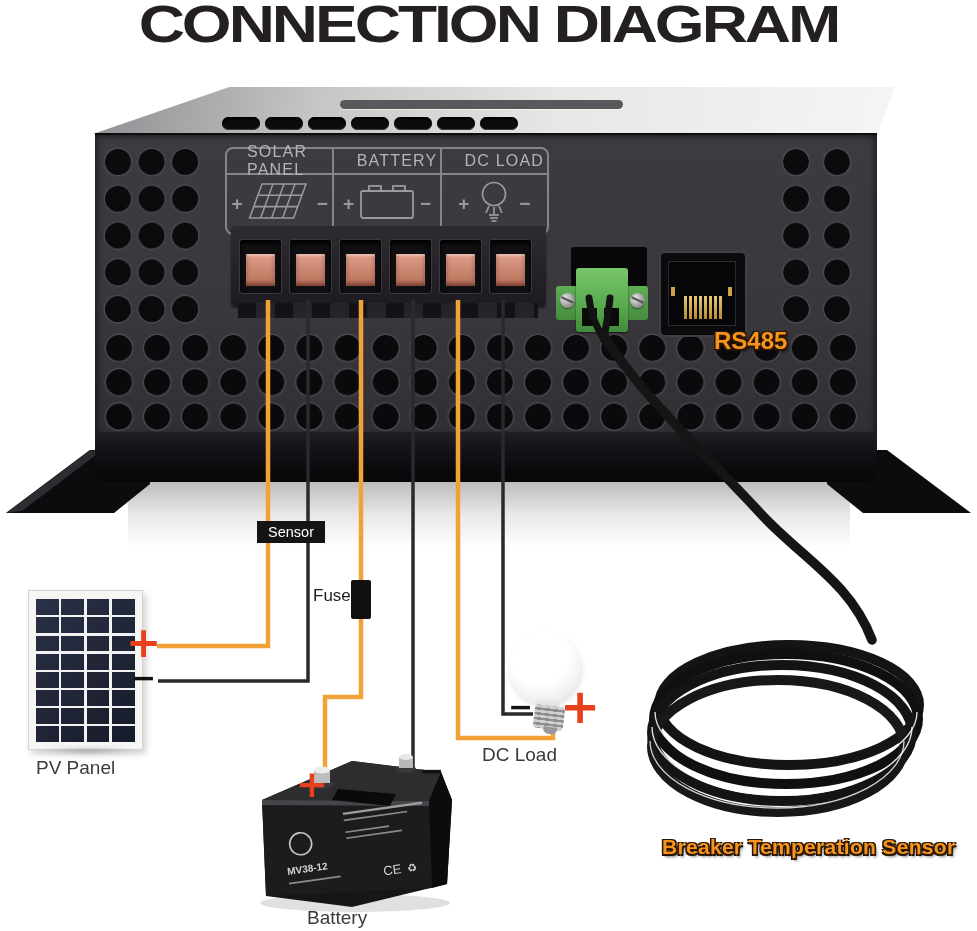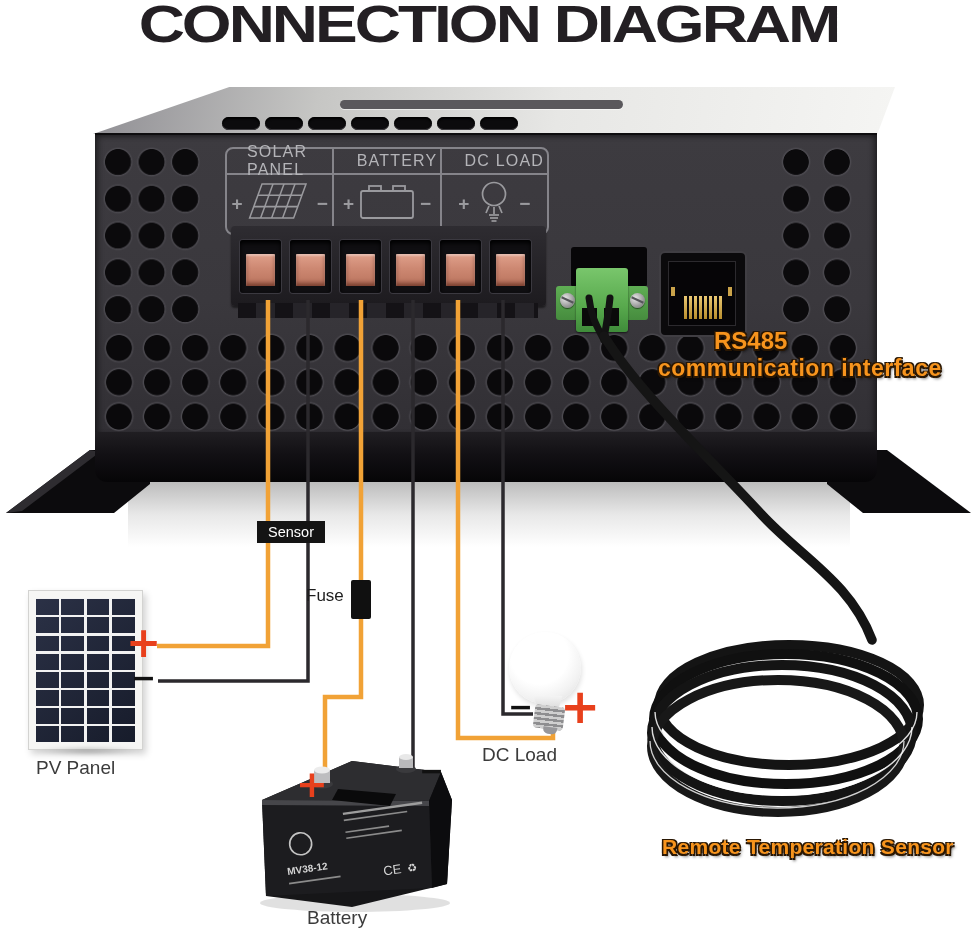--- a/index.html
+++ b/index.html
@@ -79,21 +79,21 @@
 
   
   .o-label{color:#f7941d;font-weight:bold;
       text-shadow:-1.5px -1.5px 0 #2a1703,1.5px -1.5px 0 #2a1703,-1.5px 1.5px 0 #2a1703,1.5px 1.5px 0 #2a1703,2px 3px 3px rgba(0,0,0,.55);}
   #rs485-l1{left:666px;top:327px;font-size:24px;margin-left:48px;}
   #rs485-l2{left:658px;top:355px;font-size:23px;letter-spacing:.5px;}
   #sensor-label{left:662px;top:835px;font-size:21px;letter-spacing:.3px;}
 
   #breaker{left:257px;top:521px;width:68px;height:22px;background:#141414;color:#fff;
       font-size:14.5px;display:flex;align-items:center;justify-content:center;}
-  #fuse-label{left:306px;top:586px;font-size:17px;color:#1e1e1e;}
+  #fuse-label{left:313px;top:586px;font-size:17px;color:#1e1e1e;}
   #fuse-body{left:351px;top:580px;width:20px;height:39px;background:#101010;border-radius:2px;}
 
   .plus{color:#e8401c;font-weight:bold;font-family:"DejaVu Sans",sans-serif;line-height:1;}
   .minus{color:#111;font-weight:bold;font-family:"DejaVu Sans",sans-serif;line-height:1;}
 
   .comp-label{color:#3b3b3b;font-size:19px;}
 
   
   #pv-frame{left:28px;top:590px;width:99px;height:144px;background:#f6f6f4;border:1px solid #d3d3d1;
       padding:7px;box-shadow:3px 4px 7px rgba(0,0,0,.18);}
@@ -278,21 +278,20 @@
         <rect x="348" y="831" width="44" height="1.6" fill="#8b8b8b"></rect>
         <rect x="348" y="837" width="56" height="1.6" fill="#8b8b8b"></rect>
         <rect x="285" y="874" width="52" height="1.6" fill="#8b8b8b"></rect>
         <text x="380" y="880" font-size="13" font-family="Liberation Sans, sans-serif">CE</text>
         <text x="404" y="880" font-size="11" font-family="DejaVu Sans, sans-serif">♻</text>
       </g>
     </g>
   </svg>
 
   <div class="abs o-label" id="rs485-l1">RS485</div>
-  <div class="abs o-label" id="rs485-l2">communication interface</div>
 
   <div class="abs" id="breaker">Sensor</div>
   <div class="abs" id="fuse-label">Fuse</div>
   <div class="abs" id="fuse-body"></div>
 
   <div class="abs" id="pv-frame">
     <div id="pv-cells"></div>
   </div>
   <div class="abs" id="pv-shadow"></div>
   <div class="abs comp-label" style="left:36px;top:757px">PV Panel</div>
@@ -304,15 +303,15 @@
   <div class="abs comp-label" style="left:307px;top:907px">Battery</div>
 
   <div class="abs" id="bulb-glass"></div>
   <div class="abs" id="bulb-neck"></div>
   <div class="abs" id="bulb-base"></div>
   <div class="abs" id="bulb-tip"></div>
   <div class="abs minus" style="left:508px;top:692px;font-size:30px">−</div>
   <div class="abs plus" style="left:560px;top:682px;font-size:48px">+</div>
   <div class="abs comp-label" style="left:482px;top:744px">DC Load</div>
 
-  <div class="abs o-label" id="sensor-label">Remote Temperation Sensor</div>
+  <div class="abs o-label" id="sensor-label">Breaker Temperation Sensor</div>
 
 </div>
 
 </body></html>

